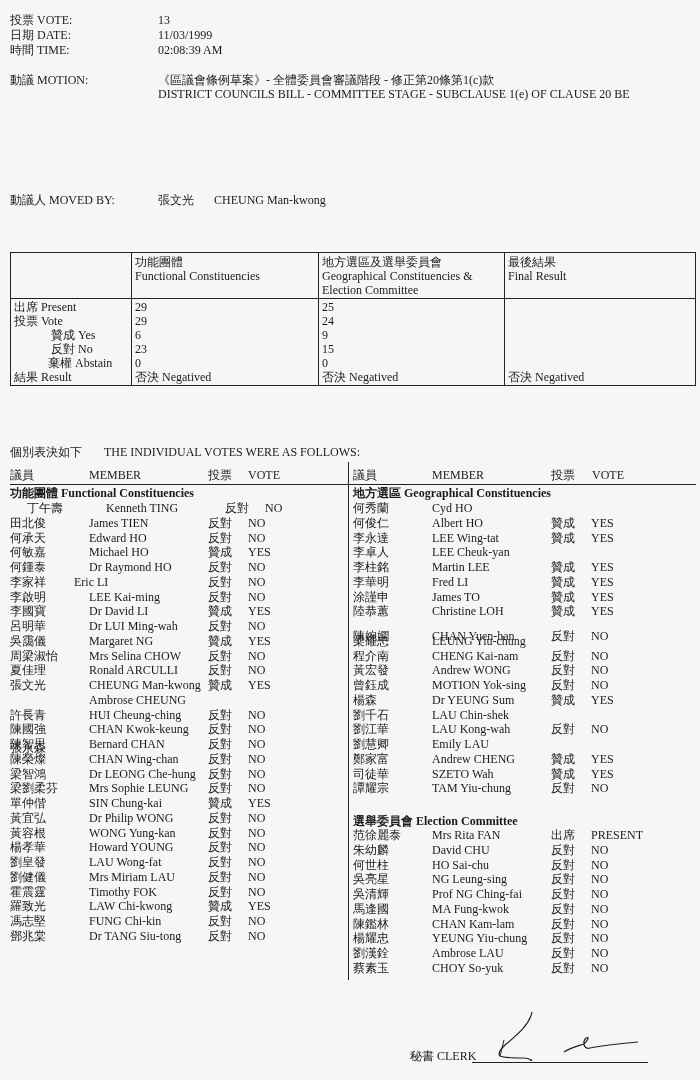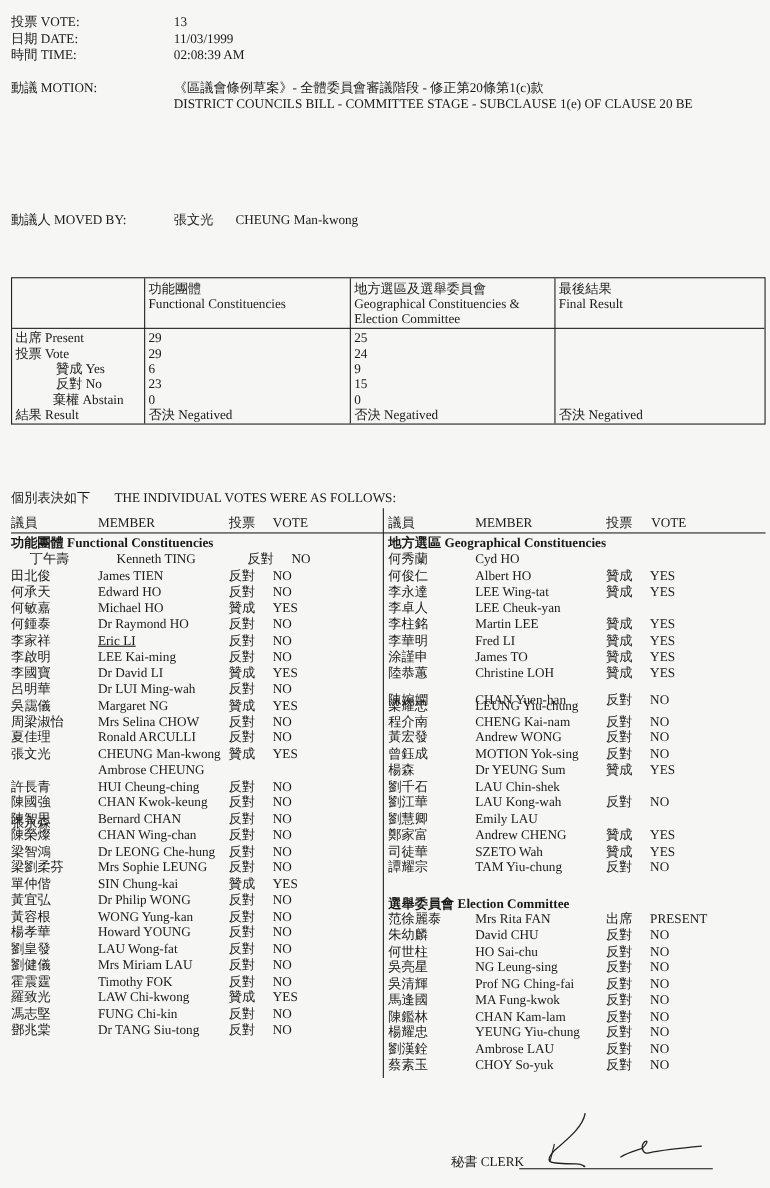--- a/index.html
+++ b/index.html
@@ -148,21 +148,21 @@
       <span style="left: 238px;">YES</span>
     </div>
     <div class="vote-row" style="left: 10px; top: 560px; width: 330px;">
       <span style="left: 0px;">何鍾泰</span>
       <span style="left: 79px;">Dr Raymond HO</span>
       <span style="left: 198px;">反對</span>
       <span style="left: 238px;">NO</span>
     </div>
     <div class="vote-row" style="left: 10px; top: 574.75px; width: 330px;">
       <span style="left: 0px;">李家祥</span>
-      <span style="left: 79px; text-decoration: underline;">Eric LI</span>
+      <span style="left: 64px;">Eric LI</span>
       <span style="left: 198px;">反對</span>
       <span style="left: 238px;">NO</span>
     </div>
     <div class="vote-row" style="left: 10px; top: 589.5px; width: 330px;">
       <span style="left: 0px;">李啟明</span>
       <span style="left: 79px;">LEE Kai-ming</span>
       <span style="left: 198px;">反對</span>
       <span style="left: 238px;">NO</span>
     </div>
     <div class="vote-row" style="left: 10px; top: 604.25px; width: 330px;">

